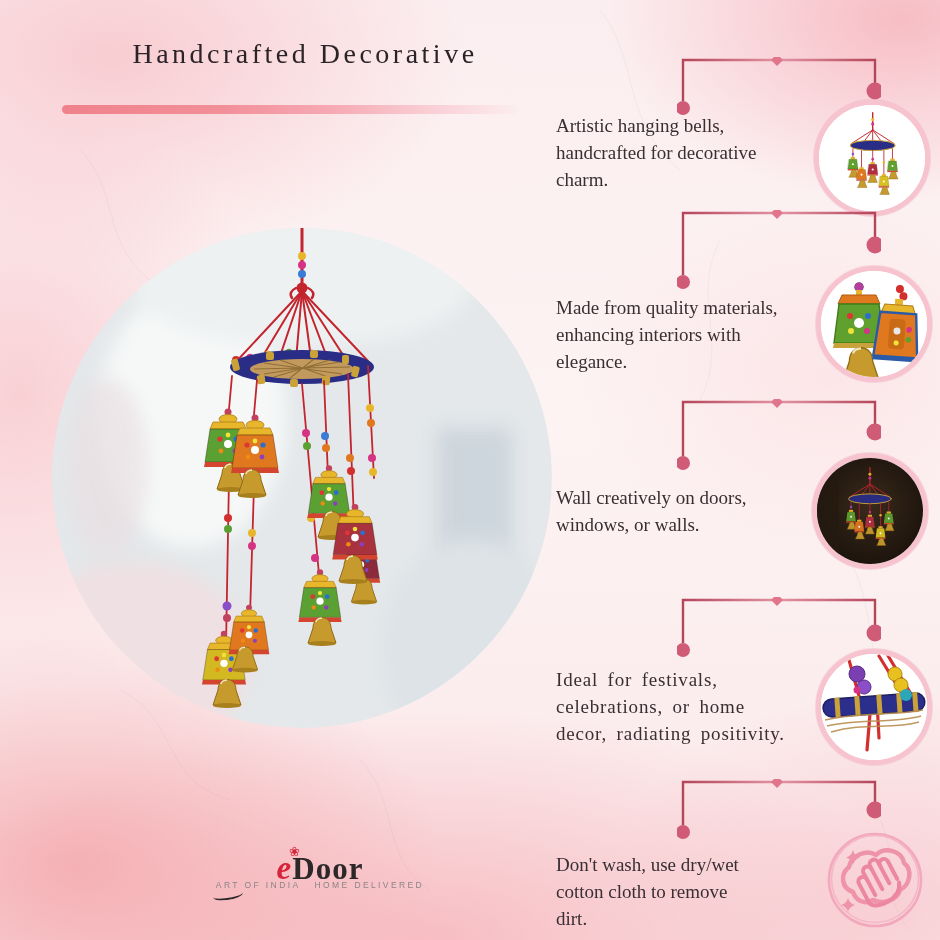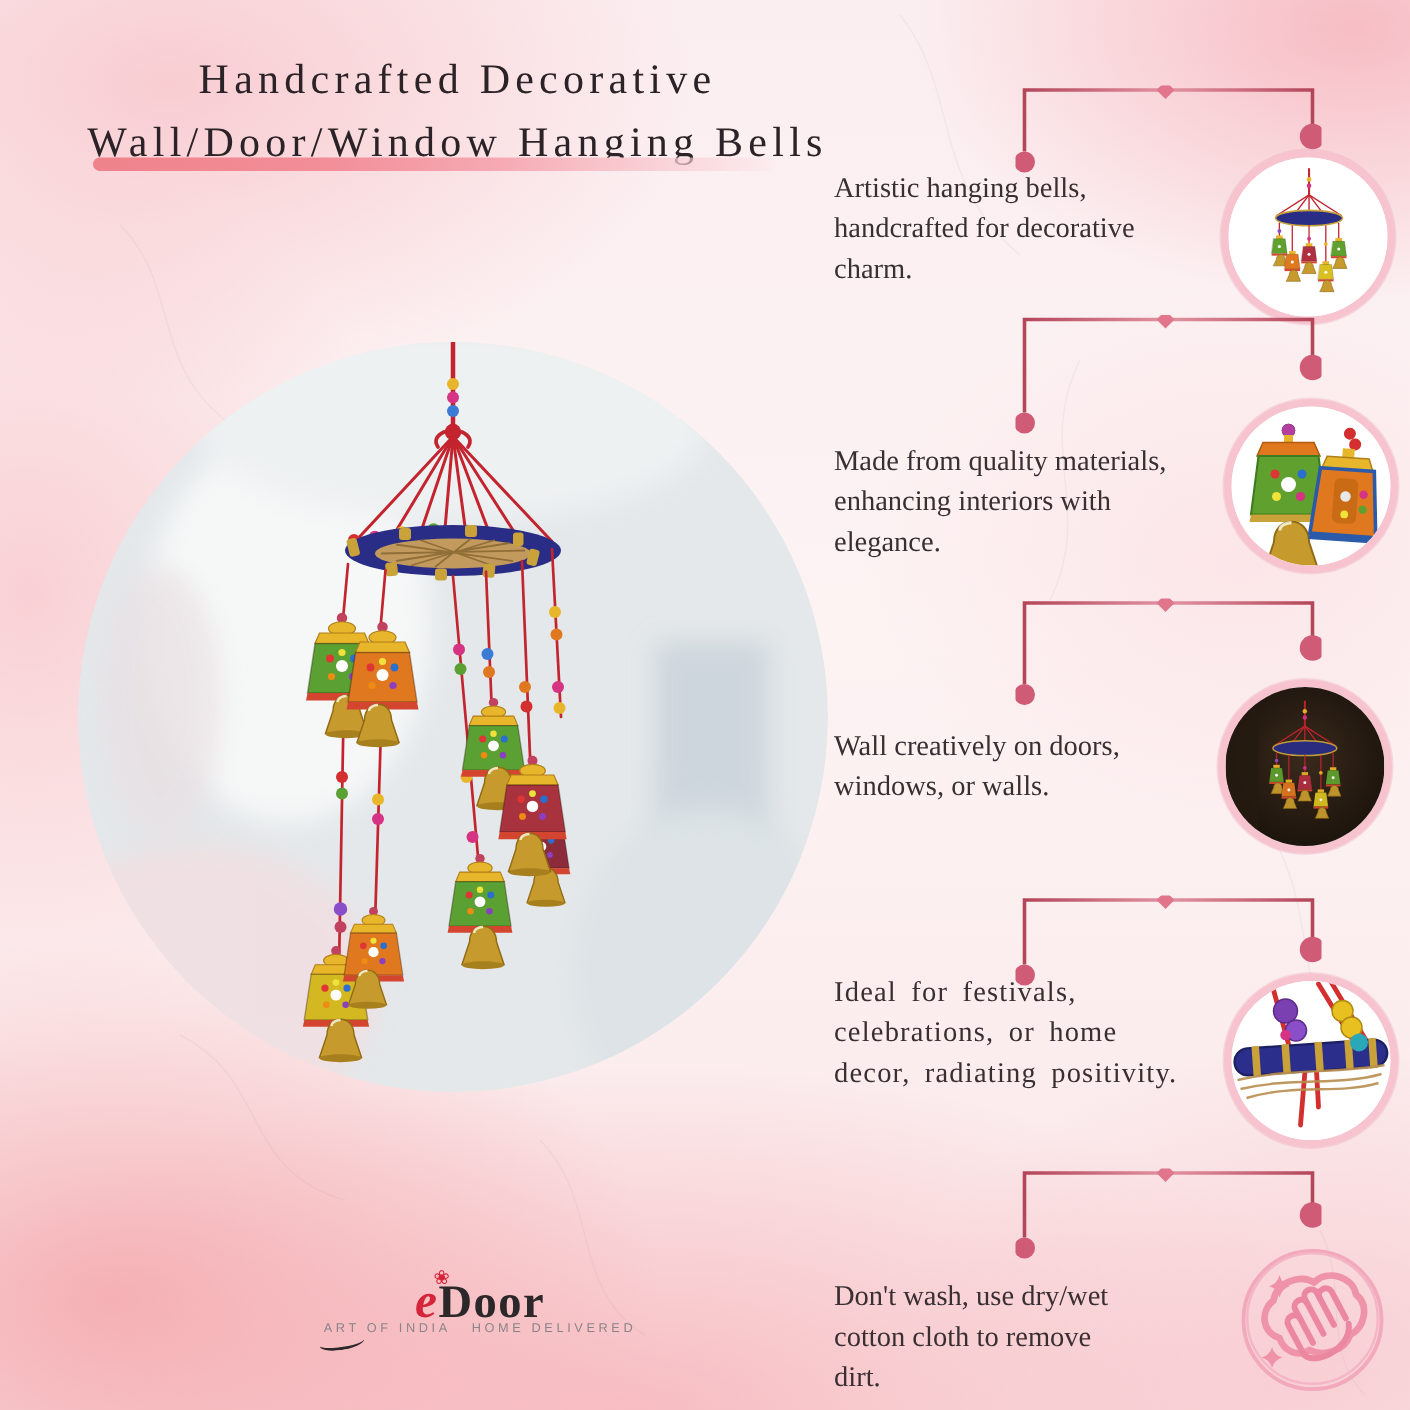--- a/index.html
+++ b/index.html
@@ -129,21 +129,20 @@
       <path d="M120,690 C180,720 160,780 230,800"></path>
       <path d="M360,760 C400,800 380,860 430,890"></path>
       <path d="M850,560 C880,620 860,660 900,700"></path>
       <path d="M80,150 C120,190 100,240 150,280"></path>
       <path d="M880,820 C900,860 880,900 910,930"></path>
     </g>
   </svg>
 
   <div class="title">
     <div>Handcrafted Decorative</div>
-    <div>Wall/Door/Window Hanging Bells</div>
   </div>
   <div class="title-underline"></div>
 
   <svg class="main-photo" viewBox="0 0 500 500">
     <defs>
       <clipPath id="mainClip">
           <circle cx="250" cy="250" r="250"></circle>
         </clipPath>
       <filter id="soft" x="-40%" y="-40%" width="180%" height="180%">
           <feGaussianBlur stdDeviation="9"></feGaussianBlur>
@@ -338,21 +337,21 @@
       <use href="#miniprod" transform="translate(16,8) scale(0.82)" opacity=".95"></use>
     </svg>
   </div>
 
   <svg class="bracket" style="top:597px;height:66px" viewBox="0 0 204 66">
     <path d="M6,46 L6,3 L198,3 L198,29" fill="none" stroke="url(#lineGrad)" stroke-width="2.4"></path>
     <path d="M100,-3 L106,3 L100,9 L94,3 Z" fill="#e0758c"></path>
     <circle cx="6" cy="53" r="7" fill="#cf5b76"></circle>
       <circle cx="198" cy="36" r="8.5" fill="#cf5b76"></circle>
   </svg>
-  <div class="feature-text wide" style="top:648px">Ideal for festivals,
+  <div class="feature-text wide" style="top:666px">Ideal for festivals,
 celebrations, or home
 decor, radiating positivity.</div>
   <div class="thumb" style="left:816px;top:649px">
     <svg viewBox="0 0 106 106">
       <rect width="106" height="106" fill="#ffffff"></rect>
       <g stroke="#d32f2f" stroke-width="3.2" stroke-linecap="round">
         <line x1="28" y1="6" x2="38" y2="42"></line>
           <line x1="58" y1="2" x2="80" y2="38"></line>
         <line x1="66" y1="0" x2="90" y2="40"></line>
           <line x1="50" y1="48" x2="46" y2="96"></line>

